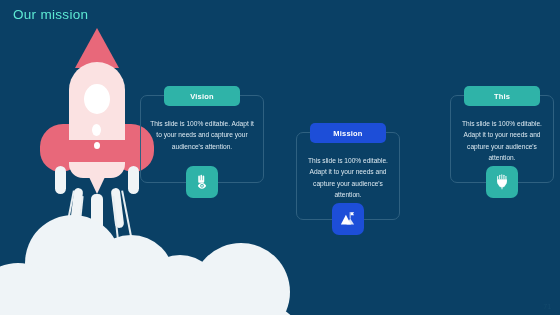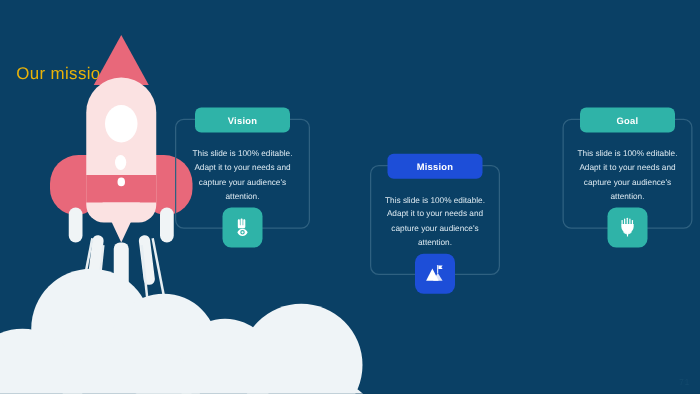--- a/index.html
+++ b/index.html
@@ -16,24 +16,23 @@
     font-family: "Liberation Sans", sans-serif;
   }
 
   
   .title {
     position: absolute;
     left: 13px;
     top: 7px;
     font-size: 13.5px;
     letter-spacing: 0.3px;
-    color: #eab308;
+    color: #5eead4;
     font-weight: 400;
     white-space: nowrap;
-    margin-top: 44px;
   }
 
   
   .rocket-wrap {
     position: absolute;
     left: 22px;
     top: 28px;
     width: 150px;
     height: 220px;
   }
@@ -191,21 +190,21 @@
     bottom: -16px;
     width: 32px;
     height: 32px;
     border-radius: 7px;
     display: flex;
     align-items: center;
     justify-content: center;
   }
   .card-icon svg { display: block; }
 
-  .card-vision  { left: 140px; top: 95px;  width: 108px; height: 88px; }
+  .card-vision  { left: 140px; top: 95px;  width: 124px; height: 88px; }
   .card-mission { left: 296px; top: 132px; width: 104px; height: 88px; }
   .card-goal    { left: 450px; top: 95px;  width: 104px; height: 88px; }
 
   .teal   { background: #2fb3a8; }
   .coral  { background: #1d4ed8; }
 
   
   .page-num {
     position: absolute;
     right: 8px;
@@ -272,21 +271,21 @@
       <svg width="18" height="18" viewBox="0 0 24 24" fill="#ffffff">
         <path d="M9.2 6.4 2.5 19.4h13.4L9.2 6.4Z"></path>
         <path d="M15 11.3 9.9 19.4h10.2L15 11.3Z" opacity="0.85"></path>
         <rect x="14.3" y="2.6" width="1.1" height="9" rx="0.5"></rect>
         <path d="M15.6 3.1h4.6l-1.5 1.9 1.5 1.9h-4.6V3.1Z"></path>
       </svg>
     </div>
   </div>
 
   <div class="card card-goal">
-    <div class="card-header teal">Goal</div>
+    <div class="card-header teal">This</div>
     <div class="card-body">This slide is 100% editable. Adapt it to your needs and capture your audience's attention.</div>
     <div class="card-icon teal">
       <svg width="18" height="18" viewBox="0 0 24 24" fill="#ffffff">
         <rect x="8.3" y="2.3" width="1.3" height="6" rx="0.6"></rect>
         <rect x="11.1" y="1.6" width="1.3" height="6.7" rx="0.6"></rect>
         <rect x="13.9" y="2.3" width="1.3" height="6" rx="0.6"></rect>
         <rect x="5.6" y="4" width="1.3" height="4.6" rx="0.6"></rect>
         <rect x="16.6" y="4" width="1.3" height="4.6" rx="0.6"></rect>
         <path d="M5.4 8.2h13.2v3.1a6.6 6.6 0 0 1-13.2 0V8.2Z"></path>
         <path d="M12 14.2c1.9 0 3.6 1 4.6 2.6-1 1.6-2.7 2.6-4.6 2.6s-3.6-1-4.6-2.6c1-1.6 2.7-2.6 4.6-2.6Z" opacity="0.9"></path>

